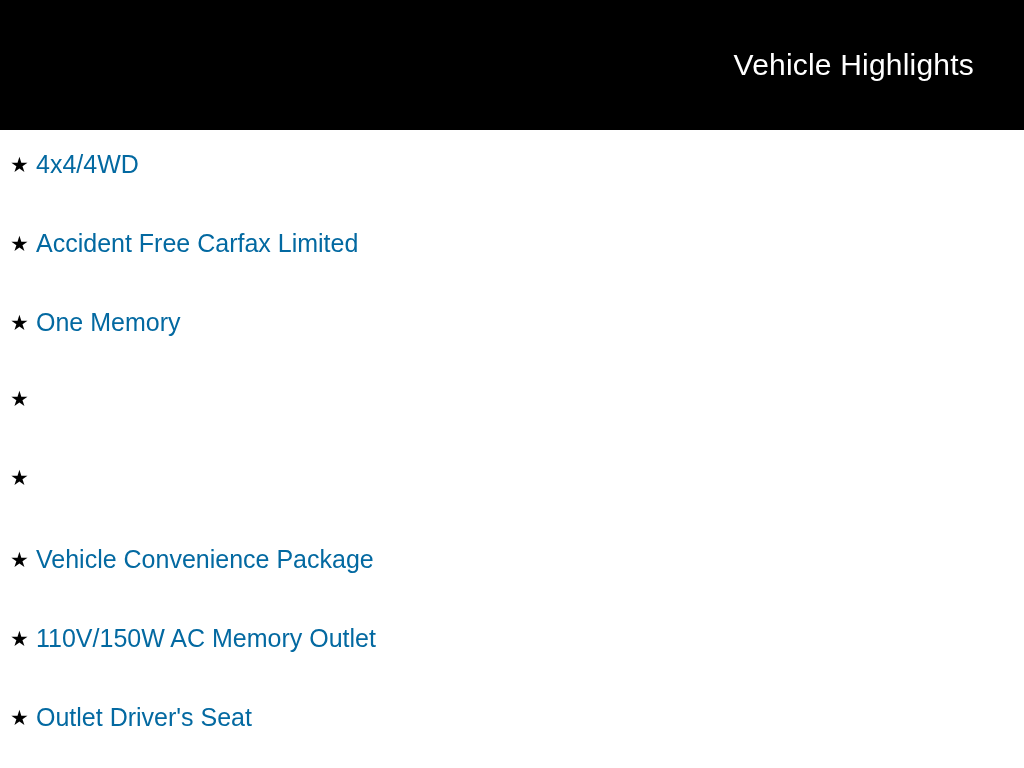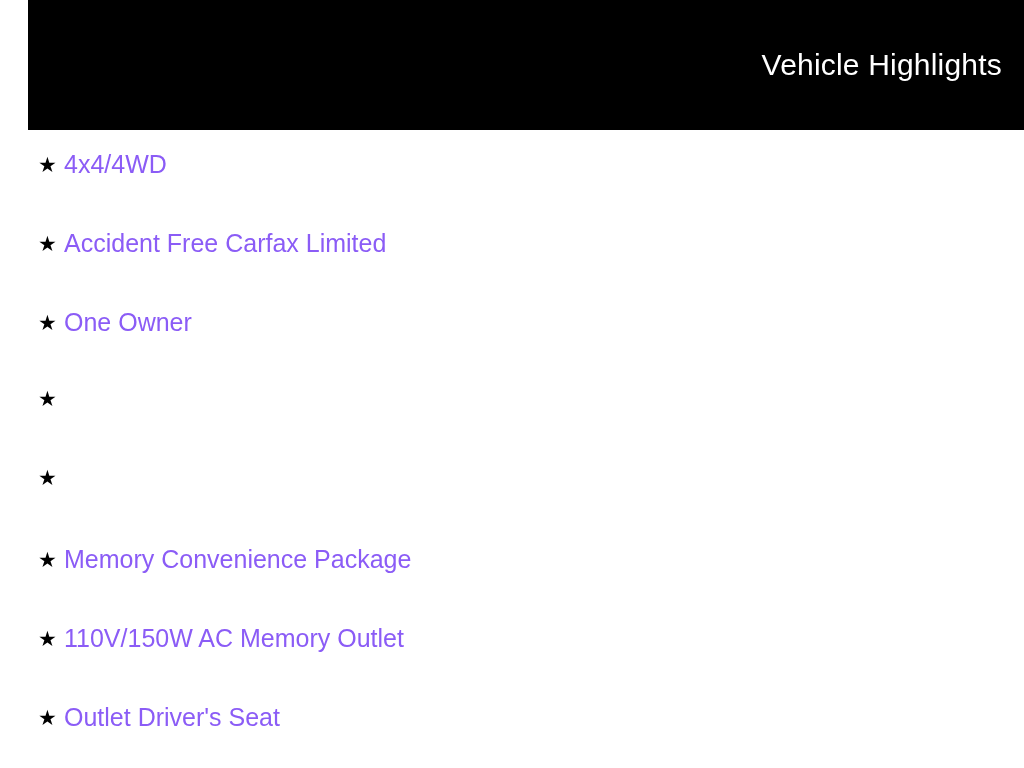--- a/index.html
+++ b/index.html
@@ -11,21 +11,20 @@
     height: 768px;
     background: #ffffff;
     font-family: "Liberation Sans", sans-serif;
     overflow: hidden;
   }
   .page {
     width: 942px;
     height: 768px;
     position: relative;
     background: #ffffff;
-    padding-left: 28px;
   }
   .header-bar {
     width: 1024px;
     height: 130px;
     background: #000000;
     display: flex;
     align-items: center;
     justify-content: flex-end;
     box-sizing: border-box;
     padding-right: 50px;
@@ -54,21 +53,21 @@
     width: 26px;
     flex: 0 0 26px;
     color: #000000;
     font-size: 21px;
     line-height: 1;
     text-align: left;
     position: relative;
     top: -1px;
   }
   .highlight-label {
-    color: #8b5cf6;
+    color: #0369a1;
     font-size: 25px;
     font-weight: 400;
     line-height: 1;
     white-space: nowrap;
   }
 </style>
 </head>
 <body>
 
 <div class="page">
@@ -81,31 +80,31 @@
     <li class="highlight-item">
       <span class="star-icon">★</span>
       <span class="highlight-label">4x4/4WD</span>
     </li>
     <li class="highlight-item">
       <span class="star-icon">★</span>
       <span class="highlight-label">Accident Free Carfax Limited</span>
     </li>
     <li class="highlight-item">
       <span class="star-icon">★</span>
-      <span class="highlight-label">One Owner</span>
+      <span class="highlight-label">One Memory</span>
     </li>
     <li class="highlight-item">
       <span class="star-icon">★</span>
     </li>
     <li class="highlight-item">
       <span class="star-icon">★</span>
     </li>
     <li class="highlight-item">
       <span class="star-icon">★</span>
-      <span class="highlight-label">Memory Convenience Package</span>
+      <span class="highlight-label">Vehicle Convenience Package</span>
     </li>
     <li class="highlight-item">
       <span class="star-icon">★</span>
       <span class="highlight-label">110V/150W AC Memory Outlet</span>
     </li>
     <li class="highlight-item">
       <span class="star-icon">★</span>
       <span class="highlight-label">Outlet Driver's Seat</span>
     </li>
   </ul>

